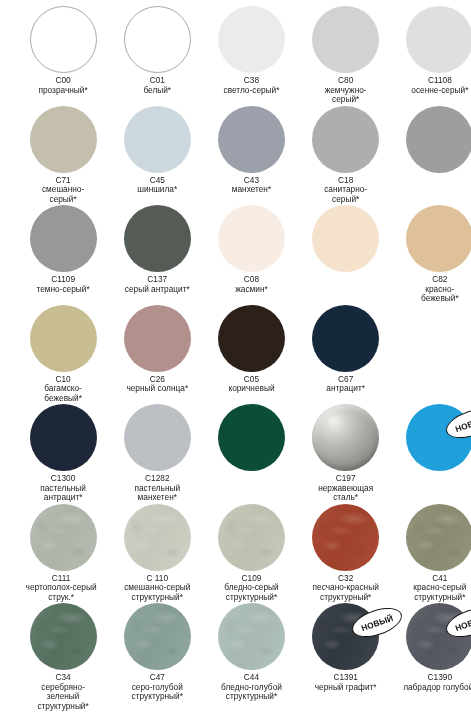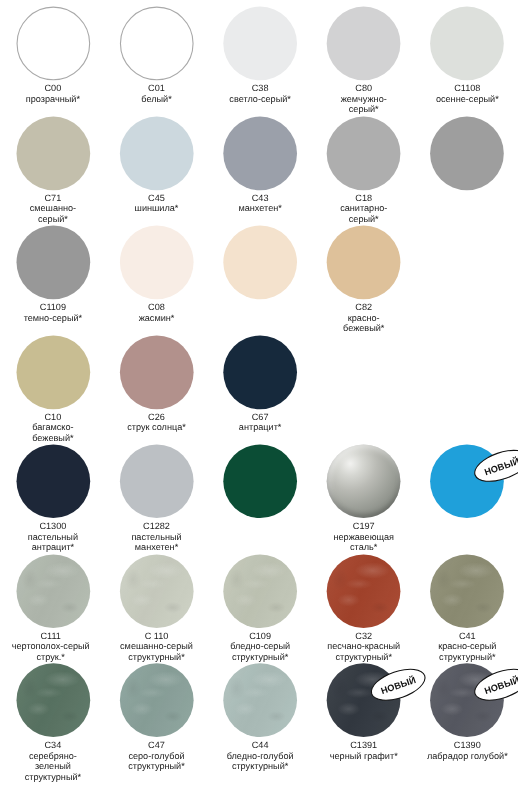--- a/index.html
+++ b/index.html
@@ -13,21 +13,21 @@
   }
   #chart {
     position: relative;
     width: 471px;
     height: 724px;
     background: #ffffff;
   }
   .swatch-grid {
     position: relative;
     width: 374px;
-    padding: 6px 0 0 1px;
+    padding: 6px 0 0 16px;
     display: flex;
     flex-direction: column;
     justify-content: space-between;
   }
   .swatch-row {
     display: flex;
     flex-direction: row;
     width: 471px;
     height: 99.5px;
     align-items: flex-start;
@@ -219,20 +219,29 @@
           <div class="disc-wrap">
             <div class="disc" title="темно-серый*" style="background: rgb(152, 152, 152);"></div>
           </div>
           <div class="caption">
             <span class="code">C1109</span>
             <span class="cname">темно-серый*</span>
           </div>
         </div>
         <div class="swatch-cell">
           <div class="disc-wrap">
+            <div class="disc" title="серый антрацит*" style="background: rgb(85, 92, 86);"></div>
+          </div>
+          <div class="caption">
+            <span class="code">C137</span>
+            <span class="cname">серый антрацит*</span>
+          </div>
+        </div>
+        <div class="swatch-cell">
+          <div class="disc-wrap">
             <div class="disc" title="жасмин*" style="background: rgb(248, 237, 229);"></div>
           </div>
           <div class="caption">
             <span class="code">C08</span>
             <span class="cname">жасмин*</span>
           </div>
         </div>
         <div class="swatch-cell">
           <div class="disc-wrap">
             <div class="disc" title="бежевый песчаник*" style="background: rgb(244, 226, 205);"></div>
@@ -259,21 +268,30 @@
             <span class="cname">багамско-</span>
             <span class="cname">бежевый*</span>
           </div>
         </div>
         <div class="swatch-cell">
           <div class="disc-wrap">
             <div class="disc" title="закат солнца*" style="background: rgb(178, 145, 140);"></div>
           </div>
           <div class="caption">
             <span class="code">C26</span>
-            <span class="cname">струк солнца*</span>
+            <span class="cname">черный солнца*</span>
+          </div>
+        </div>
+        <div class="swatch-cell">
+          <div class="disc-wrap">
+            <div class="disc" title="коричневый" style="background: rgb(43, 33, 26);"></div>
+          </div>
+          <div class="caption">
+            <span class="code">C05</span>
+            <span class="cname">коричневый</span>
           </div>
         </div>
         <div class="swatch-cell">
           <div class="disc-wrap">
             <div class="disc" title="антрацит*" style="background: rgb(22, 41, 60);"></div>
           </div>
           <div class="caption">
             <span class="code">C67</span>
             <span class="cname">антрацит*</span>
           </div>

